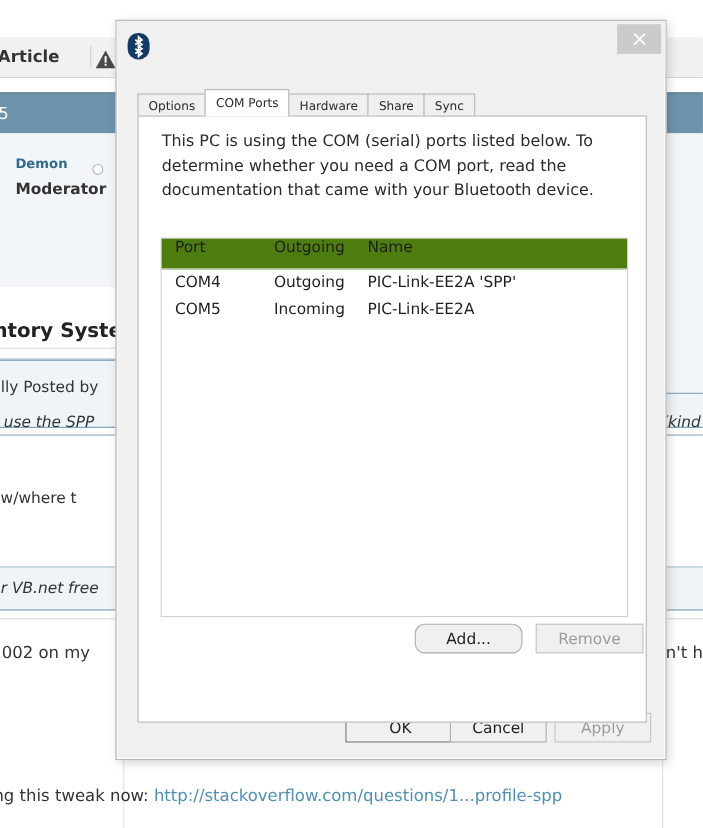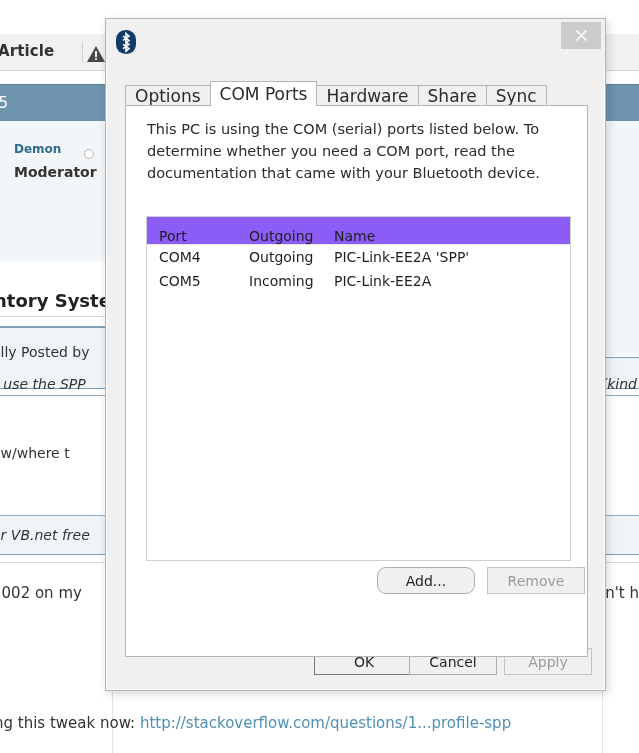--- a/index.html
+++ b/index.html
@@ -111,21 +111,21 @@
     cursor:pointer;
   }
   .close-btn svg{display:block;}
 
   
   .tabstrip{
     position:absolute;left:19px;top:64px;width:463px;height:23px;
     display:flex;align-items:flex-end;
   }
   .tab{
-    height:21px;line-height:21px;padding:0 9px;font-size:17px;color:#2b2b2b;
+    height:21px;line-height:21px;padding:0 9px;font-size:11px;color:#2b2b2b;
     background:#f0f0f0;border:1px solid #b6b6b6;border-bottom:none;
     box-sizing:border-box;margin-right:-1px;cursor:pointer;white-space:nowrap;
   }
   .tab.active{
     background:#ffffff;height:25px;line-height:24px;
     position:relative;z-index:4;border-color:#b6b6b6;
   }
 
   .tabpanel{
     position:absolute;left:19px;top:86px;width:463px;height:552px;
@@ -134,22 +134,22 @@
   .desc{
     position:absolute;left:21px;top:12px;width:400px;
     font-size:14.5px;color:#2b2b2b;line-height:22px;
   }
 
   .listbox{
     position:absolute;left:20px;top:110px;width:425px;height:345px;
     background:#ffffff;border:1px solid #d0d0d0;box-sizing:border-box;
   }
   .lb-head{
-    display:flex;height:27px;align-items:flex-end;
-    border-bottom:1px solid #e6e6e6;background:#8b5cf6;
+    display:flex;height:27px;align-items:flex-start;
+    border-bottom:1px solid #e6e6e6;background:#4d7c0f;
   }
   .lb-head .c,.lb-row .c{
     font-size:14px;color:#1f1f1f;padding-left:12px;box-sizing:border-box;
   }
   .c.c-port{width:90px;}
   .c.c-dir{width:85px;}
   .c.c-name{flex:1;}
   .lb-row{display:flex;height:24px;align-items:center;cursor:pointer;}
 
   .btn{

